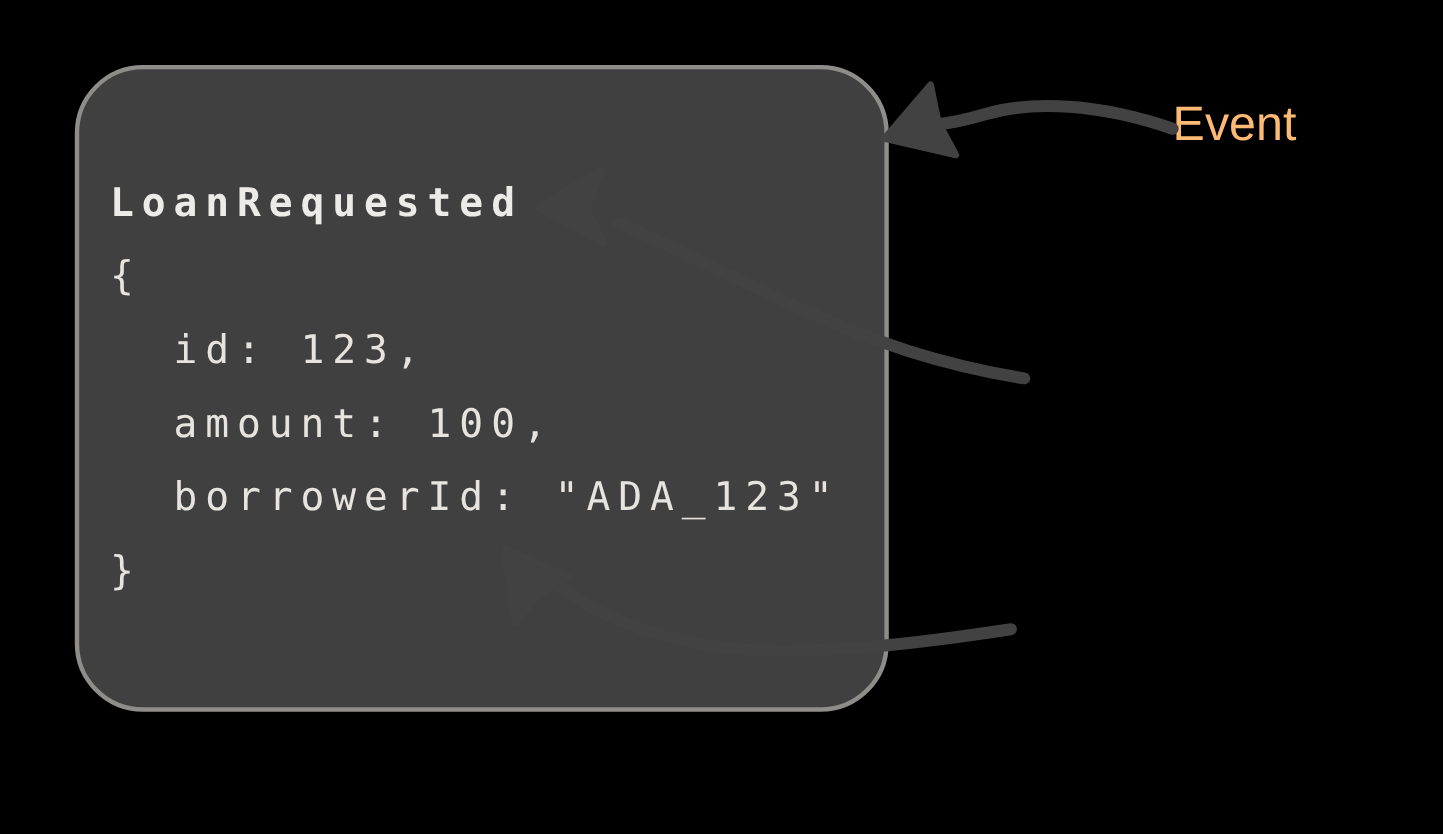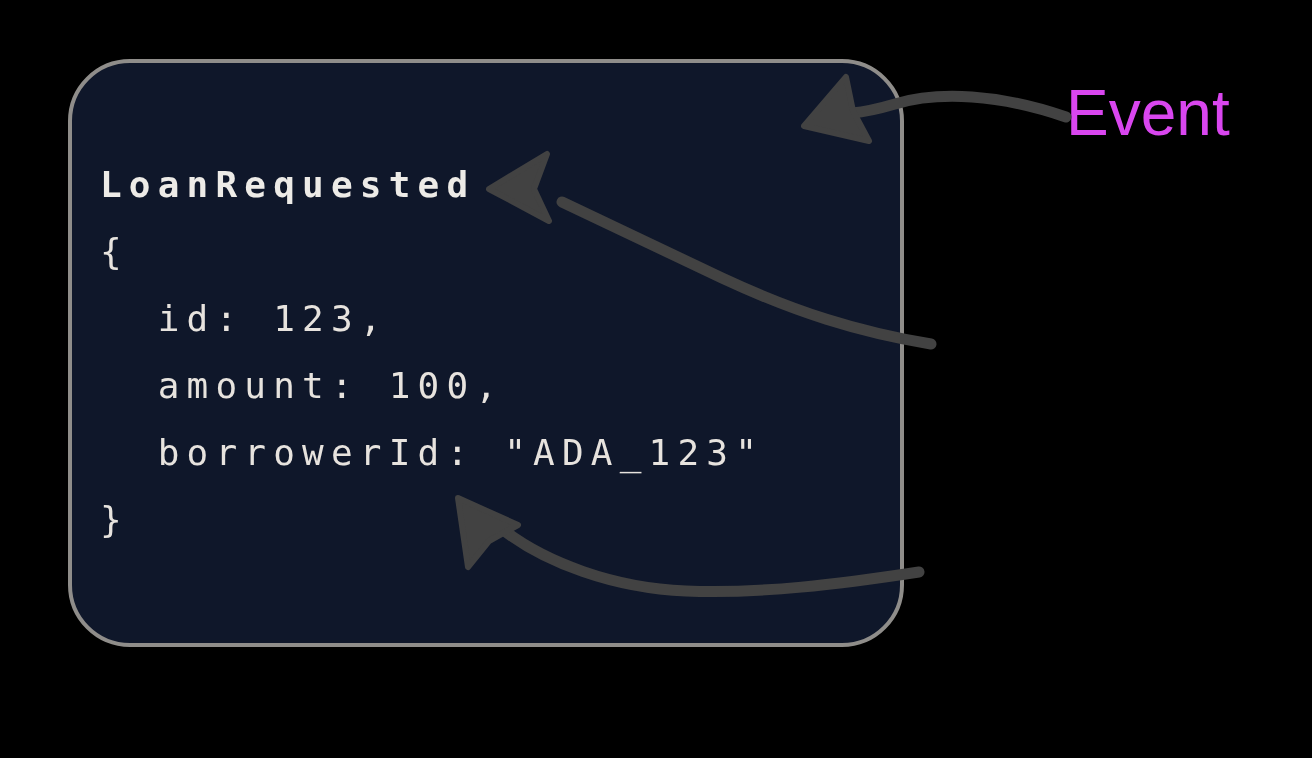--- a/index.html
+++ b/index.html
@@ -12,46 +12,46 @@
     width: 1312px;
     height: 758px;
     background: #000000;
     overflow: hidden;
     font-family: "Liberation Sans", sans-serif;
   }
   .event-card {
     position: absolute;
     left: 68px;
     top: 59px;
-    width: 836px;
+    width: 740px;
     height: 588px;
     box-sizing: border-box;
-    background: #0f172a;
+    background: #404040;
     border: 4px solid #8f8d8a;
     border-radius: 62px;
   }
   .event-card pre {
     margin: 0;
     padding: 88px 20px 0 28px;
     font-family: "DejaVu Sans Mono", "Liberation Mono", monospace;
     font-size: 36px;
     line-height: 67px;
     letter-spacing: 0.2em;
     color: #e7e3de;
     white-space: pre;
   }
   .event-card pre .evt-type {
     font-weight: bold;
     color: #edebe7;
   }
   .anno-label {
     position: absolute;
-    font-size: 64px;
+    font-size: 44px;
     line-height: 48px;
-    color: #d946ef;
+    color: #fdba74;
     white-space: nowrap;
   }
   .label-event      { left: 1066px; top: 89px;  }
   .label-event-type { left: 931px;  top: 319px; }
   .label-event-body { left: 921px;  top: 542px; }
   .arrows {
     position: absolute;
     left: 0;
     top: 0;
     pointer-events: none;

